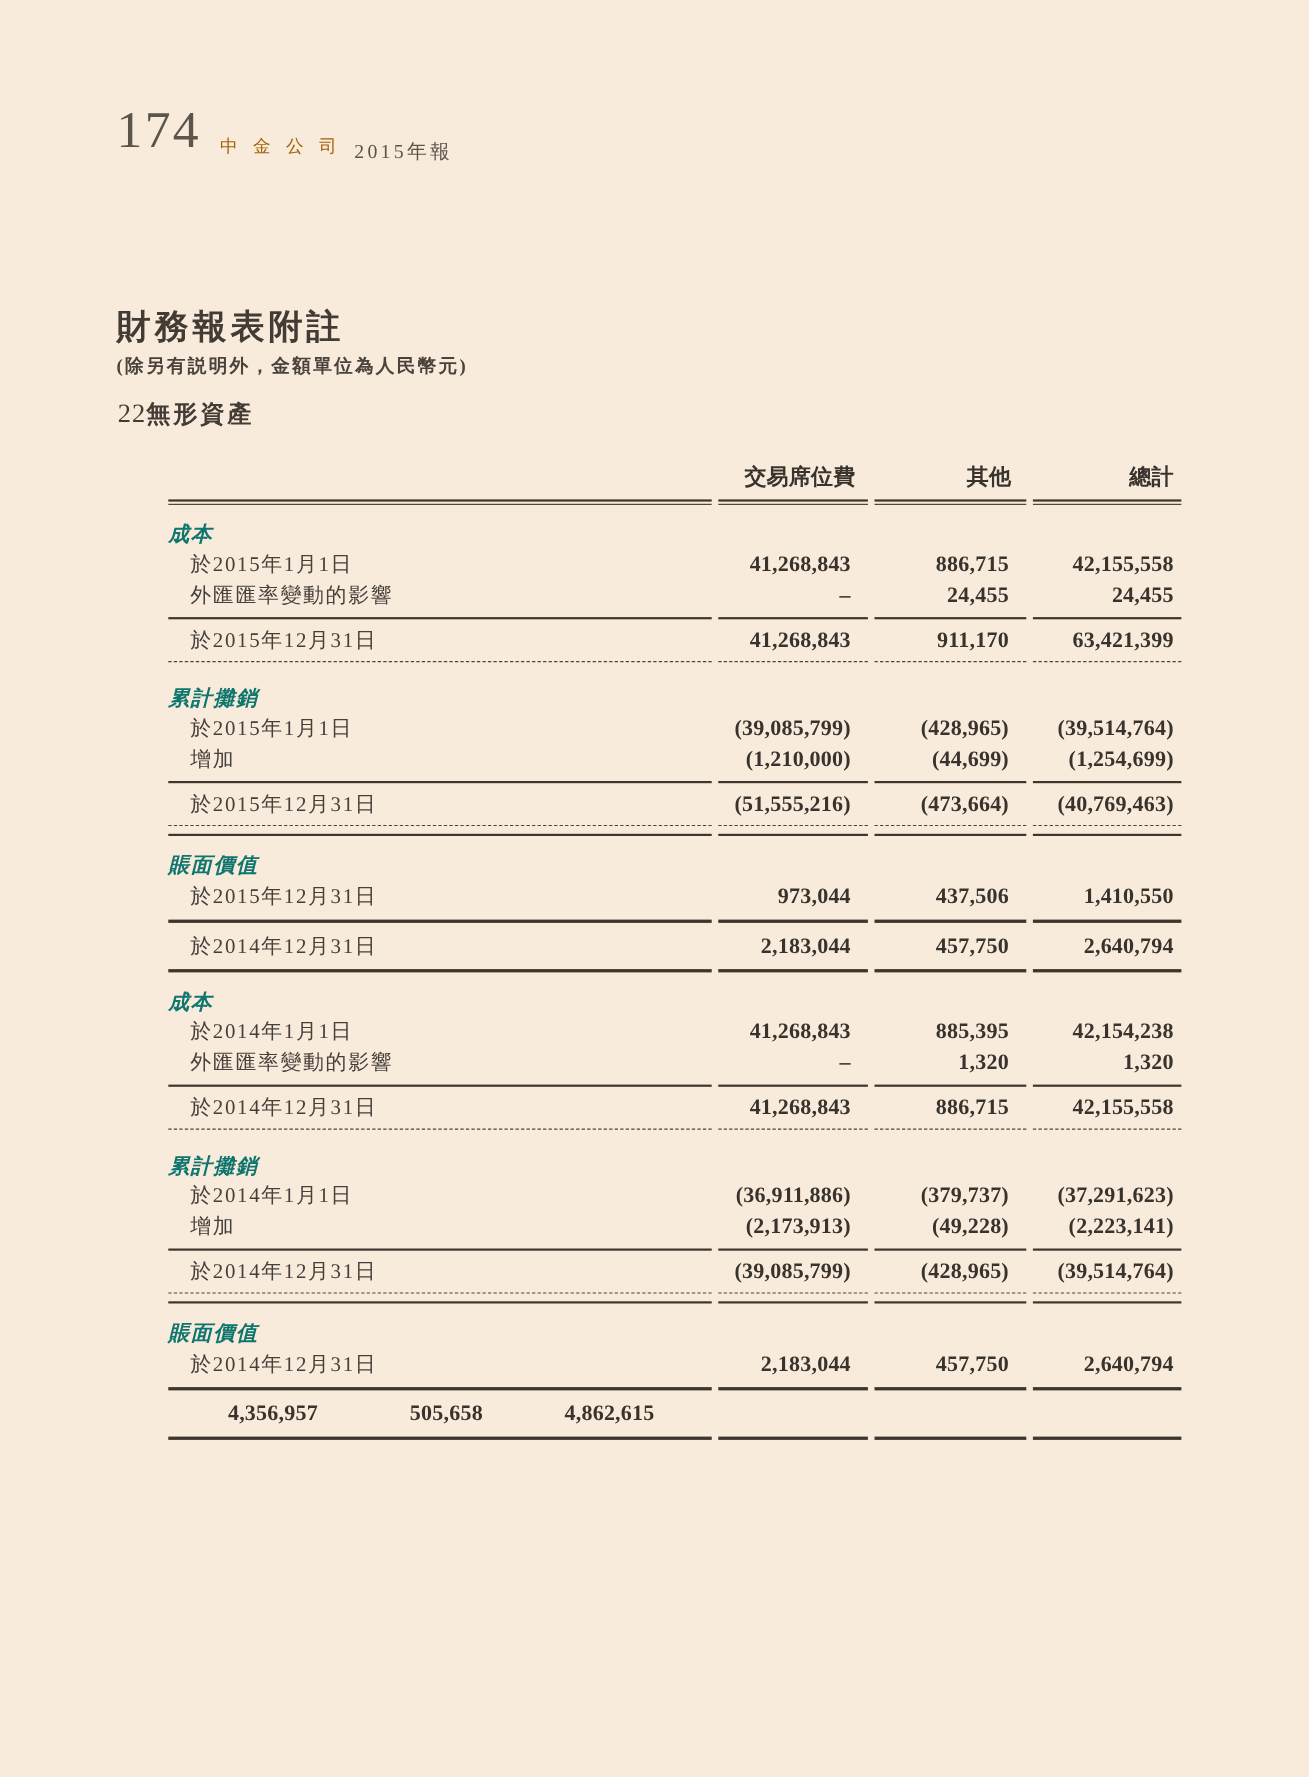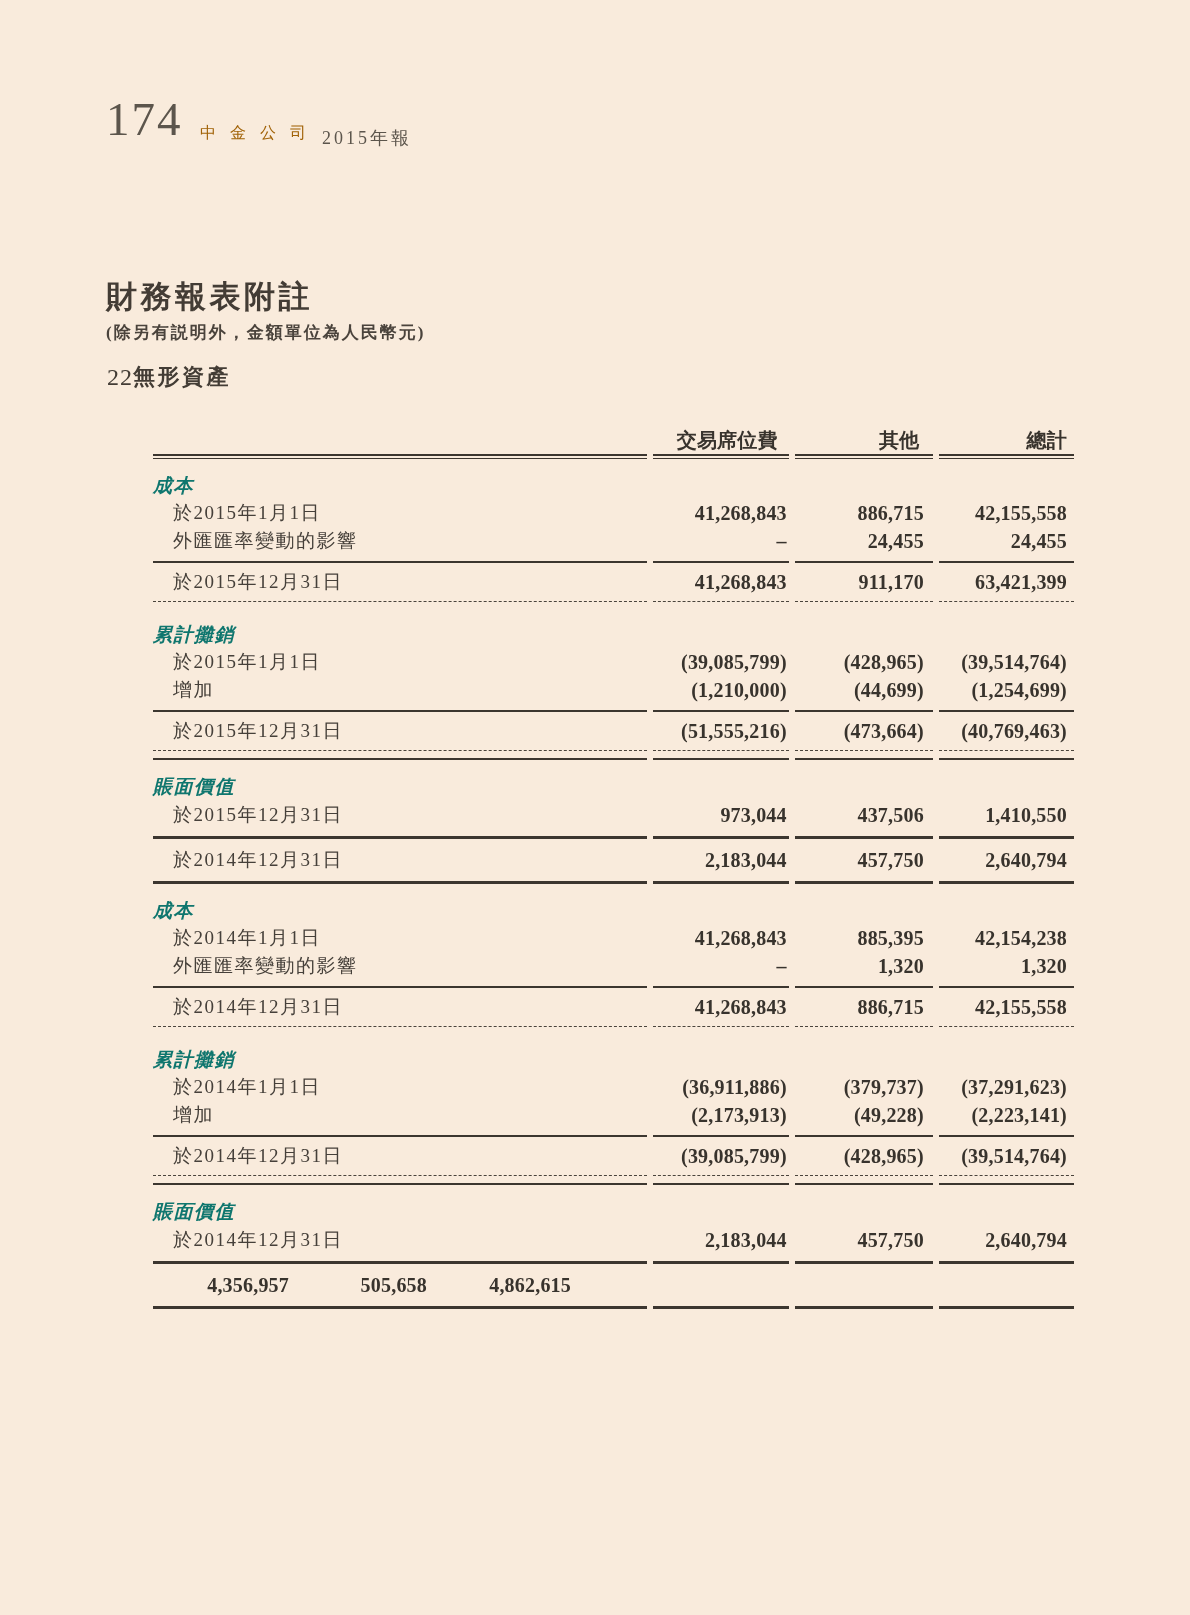--- a/index.html
+++ b/index.html
@@ -27,28 +27,28 @@
   .sectitle { font-size:22px; font-weight:bold; letter-spacing:2.5px; }
 
   
   .tbl { position:absolute; left:153px; top:413px; width:921px; }
 
   .cw0 { width:494px; }
   .cw1 { width:136px; }
   .cw2 { width:138px; padding-right:8px; }
   .cw3 { width:135px; padding-right:7px; }
 
-  .t-head { height:41px; display:flex; gap:16px; align-items:flex-end; }
+  .t-head { height:41px; display:flex; gap:16px; align-items:center; }
   .hcell  { font-weight:bold; font-size:19px; letter-spacing:1px; color:#3f3933; }
 
   .t-section { margin-top:14px; height:26px; display:flex; align-items:center;
                font-weight:bold; font-size:19px; letter-spacing:1.5px; color:#0f766e;font-style:italic; }
   .t-section.loose { margin-top:20px; }
 
-  .t-row { display:flex; gap:8px; align-items:center; height:28px; }
+  .t-row { display:flex; gap:20px; align-items:center; height:28px; }
   .t-row.total { height:38px; }
   .t-row.carrying { height:30px; }
   .t-row.carrying-mt { height:30px; margin-top:6px; }
 
   .label { font-size:19px; letter-spacing:1.5px; padding-left:20px; color:#46403a; }
   .num   { text-align:right; font-weight:bold; font-size:20px; letter-spacing:.2px; color:#38332d; }
 
   .rule { display:flex; gap:6px; }
   .rule i { display:block; height:0; border-top:2px solid #3c362f; }
   .rule.hdr2 { margin-top:2px; }

